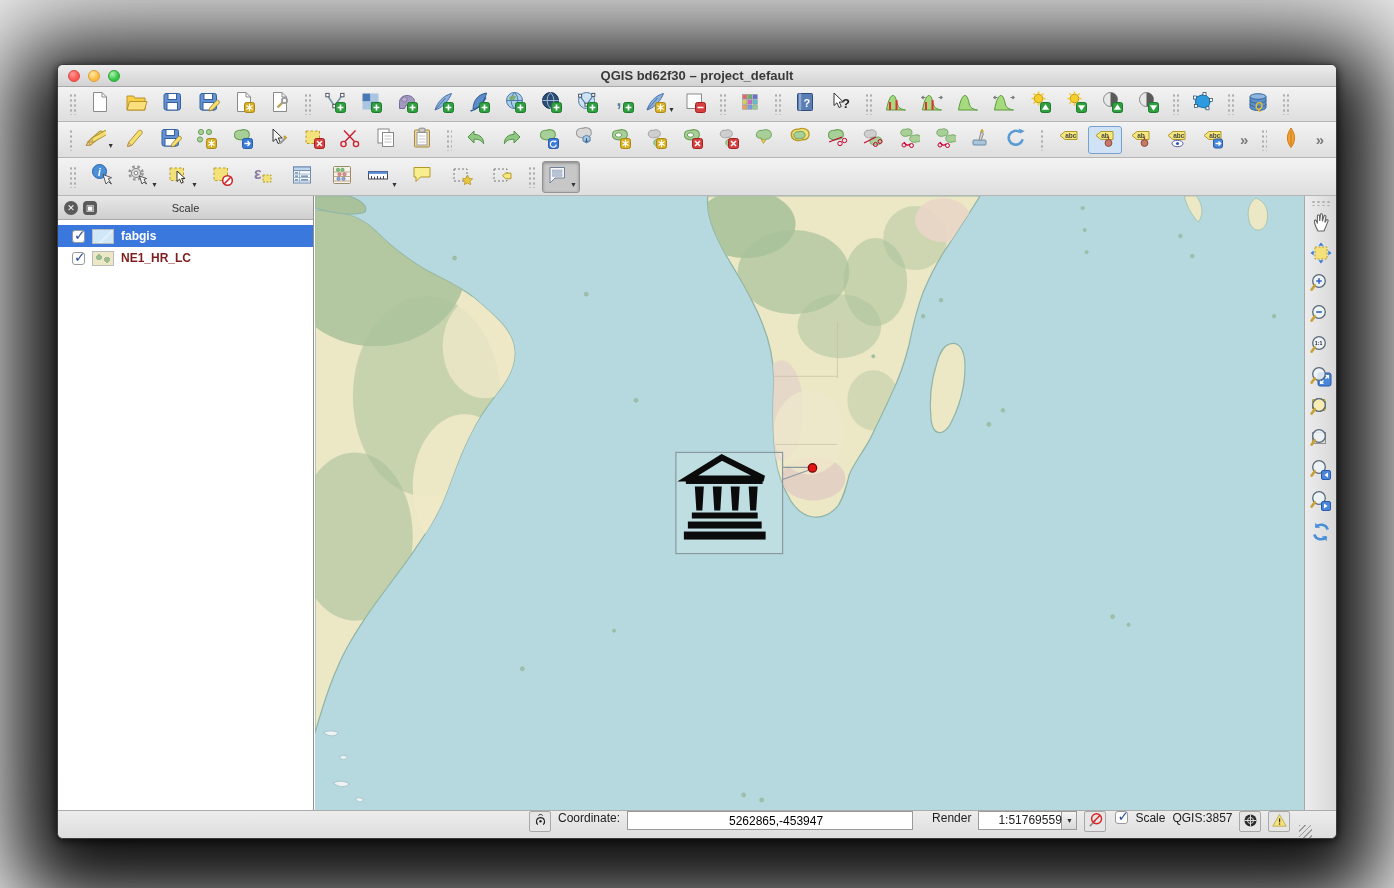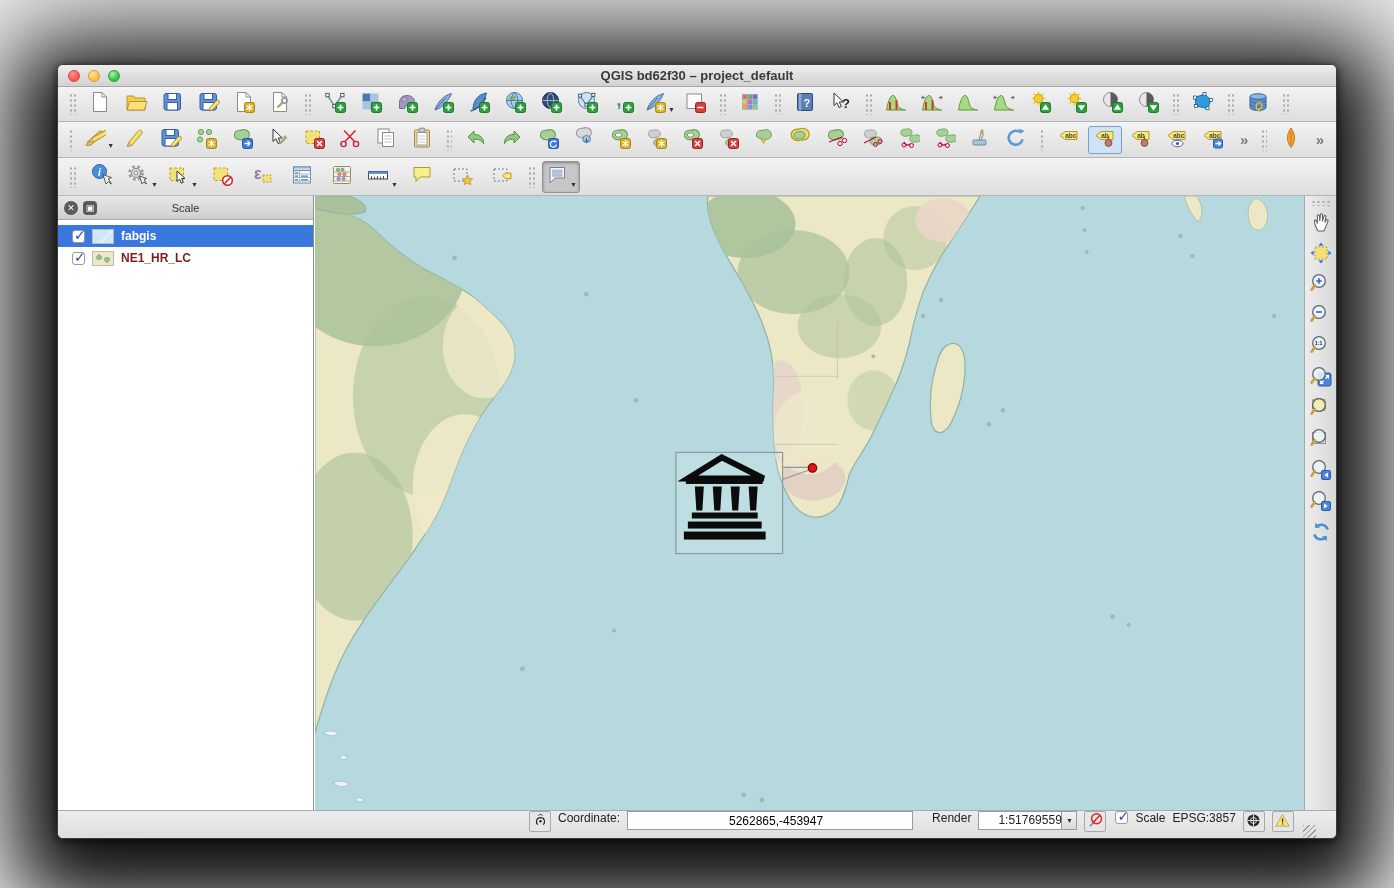--- a/index.html
+++ b/index.html
@@ -955,21 +955,21 @@
       </div>
       <div class="sb-iconbtn">
           <span id="sb-stoprender"><svg viewBox="0 0 24 24" width="17" height="17">
               <path d="M4 20l8-8" stroke="#8a8a8a" stroke-width="2.2"></path>
               <circle cx="13.5" cy="9.5" r="7" fill="none" stroke="#d22" stroke-width="2"></circle>
               <path d="M8.5 14.5l10-10" stroke="#d22" stroke-width="2"></path>
             </svg></span>
         </div>
       <span class="cbx checked" style="margin-left:2px"></span>
       <span>Scale</span>
-      <span>EPSG:3857</span>
+      <span>QGIS:3857</span>
       <div class="sb-iconbtn">
           <span id="sb-crs"><svg viewBox="0 0 24 24" width="17" height="17">
               <circle cx="12" cy="12" r="8.5" fill="#2a2a2a"></circle>
               <path d="M12 3.5v17M3.5 12h17" stroke="#ddd" stroke-width="1.4"></path>
               <circle cx="12" cy="12" r="4.2" fill="none" stroke="#ddd" stroke-width="1.4"></circle>
             </svg></span>
         </div>
       <div class="sb-iconbtn">
           <span id="sb-warn"><svg viewBox="0 0 24 24" width="17" height="17">
               <path d="M12 3.5L21.5 20h-19z" fill="#f7e27a" stroke="#a89a3a"></path>

